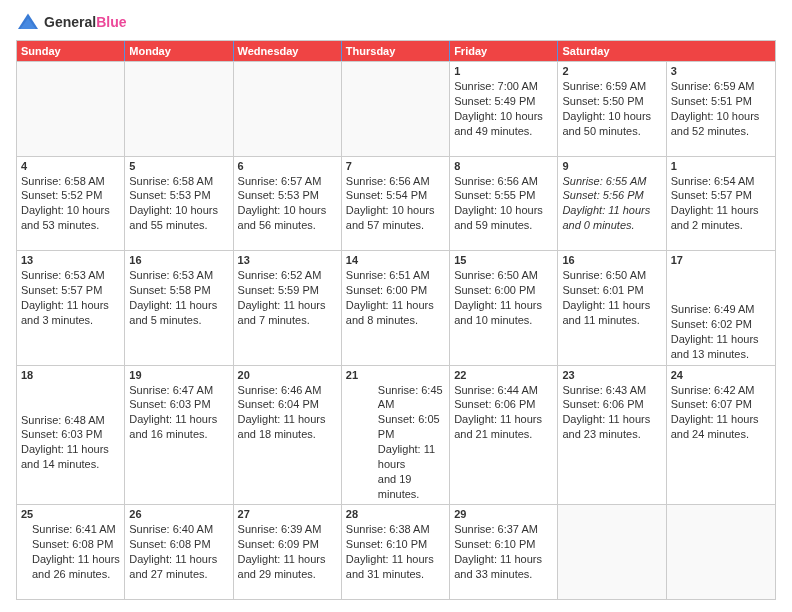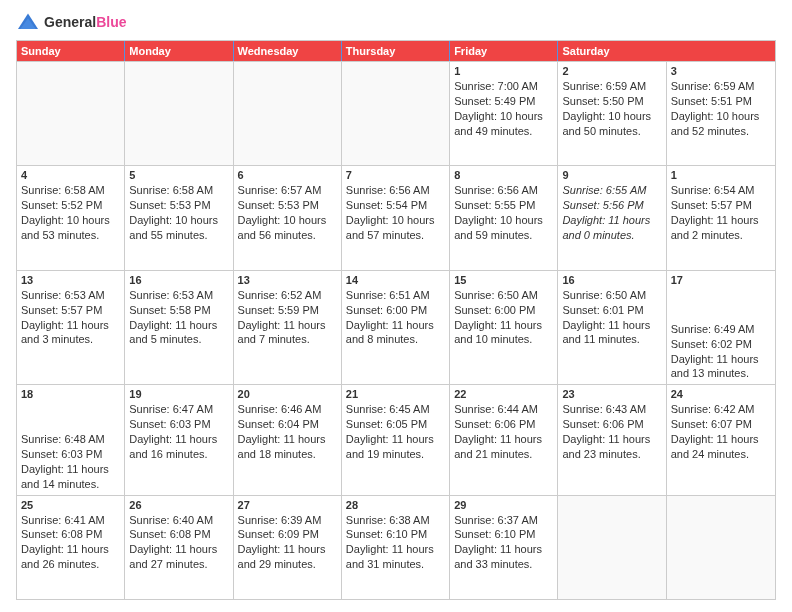--- a/index.html
+++ b/index.html
@@ -275,21 +275,21 @@
           </div>
           <div class="cal-cell">
             <span class="day-num">20</span>
             <div class="cell-text" style="white-space: pre-line;">Sunrise: 6:46 AM
 Sunset: 6:04 PM
 Daylight: 11 hours
 and 18 minutes.</div>
           </div>
           <div class="cal-cell">
             <span class="day-num">21</span>
-            <div class="cell-text" style="white-space: pre-line;">Sunrise: 6:45 AM
+            <div class="cell-text" style="white-space: pre-line; margin-left: 32px;">Sunrise: 6:45 AM
 Sunset: 6:05 PM
 Daylight: 11 hours
 and 19 minutes.</div>
           </div>
           <div class="cal-cell">
             <span class="day-num">22</span>
             <div class="cell-text" style="white-space: pre-line;">Sunrise: 6:44 AM
 Sunset: 6:06 PM
 Daylight: 11 hours
 and 21 minutes.</div>
@@ -305,21 +305,21 @@
             <span class="day-num">24</span>
             <div class="cell-text" style="white-space: pre-line;">Sunrise: 6:42 AM
 Sunset: 6:07 PM
 Daylight: 11 hours
 and 24 minutes.</div>
           </div>
         </div>
         <div class="cal-row">
           <div class="cal-cell">
             <span class="day-num">25</span>
-            <div class="cell-text" style="white-space: pre-line;">Sunrise: 6:41 AM
+            <div class="cell-text" style="white-space: pre-line; margin-left: 11px;">Sunrise: 6:41 AM
 Sunset: 6:08 PM
 Daylight: 11 hours
 and 26 minutes.</div>
           </div>
           <div class="cal-cell">
             <span class="day-num">26</span>
             <div class="cell-text" style="white-space: pre-line;">Sunrise: 6:40 AM
 Sunset: 6:08 PM
 Daylight: 11 hours
 and 27 minutes.</div>

